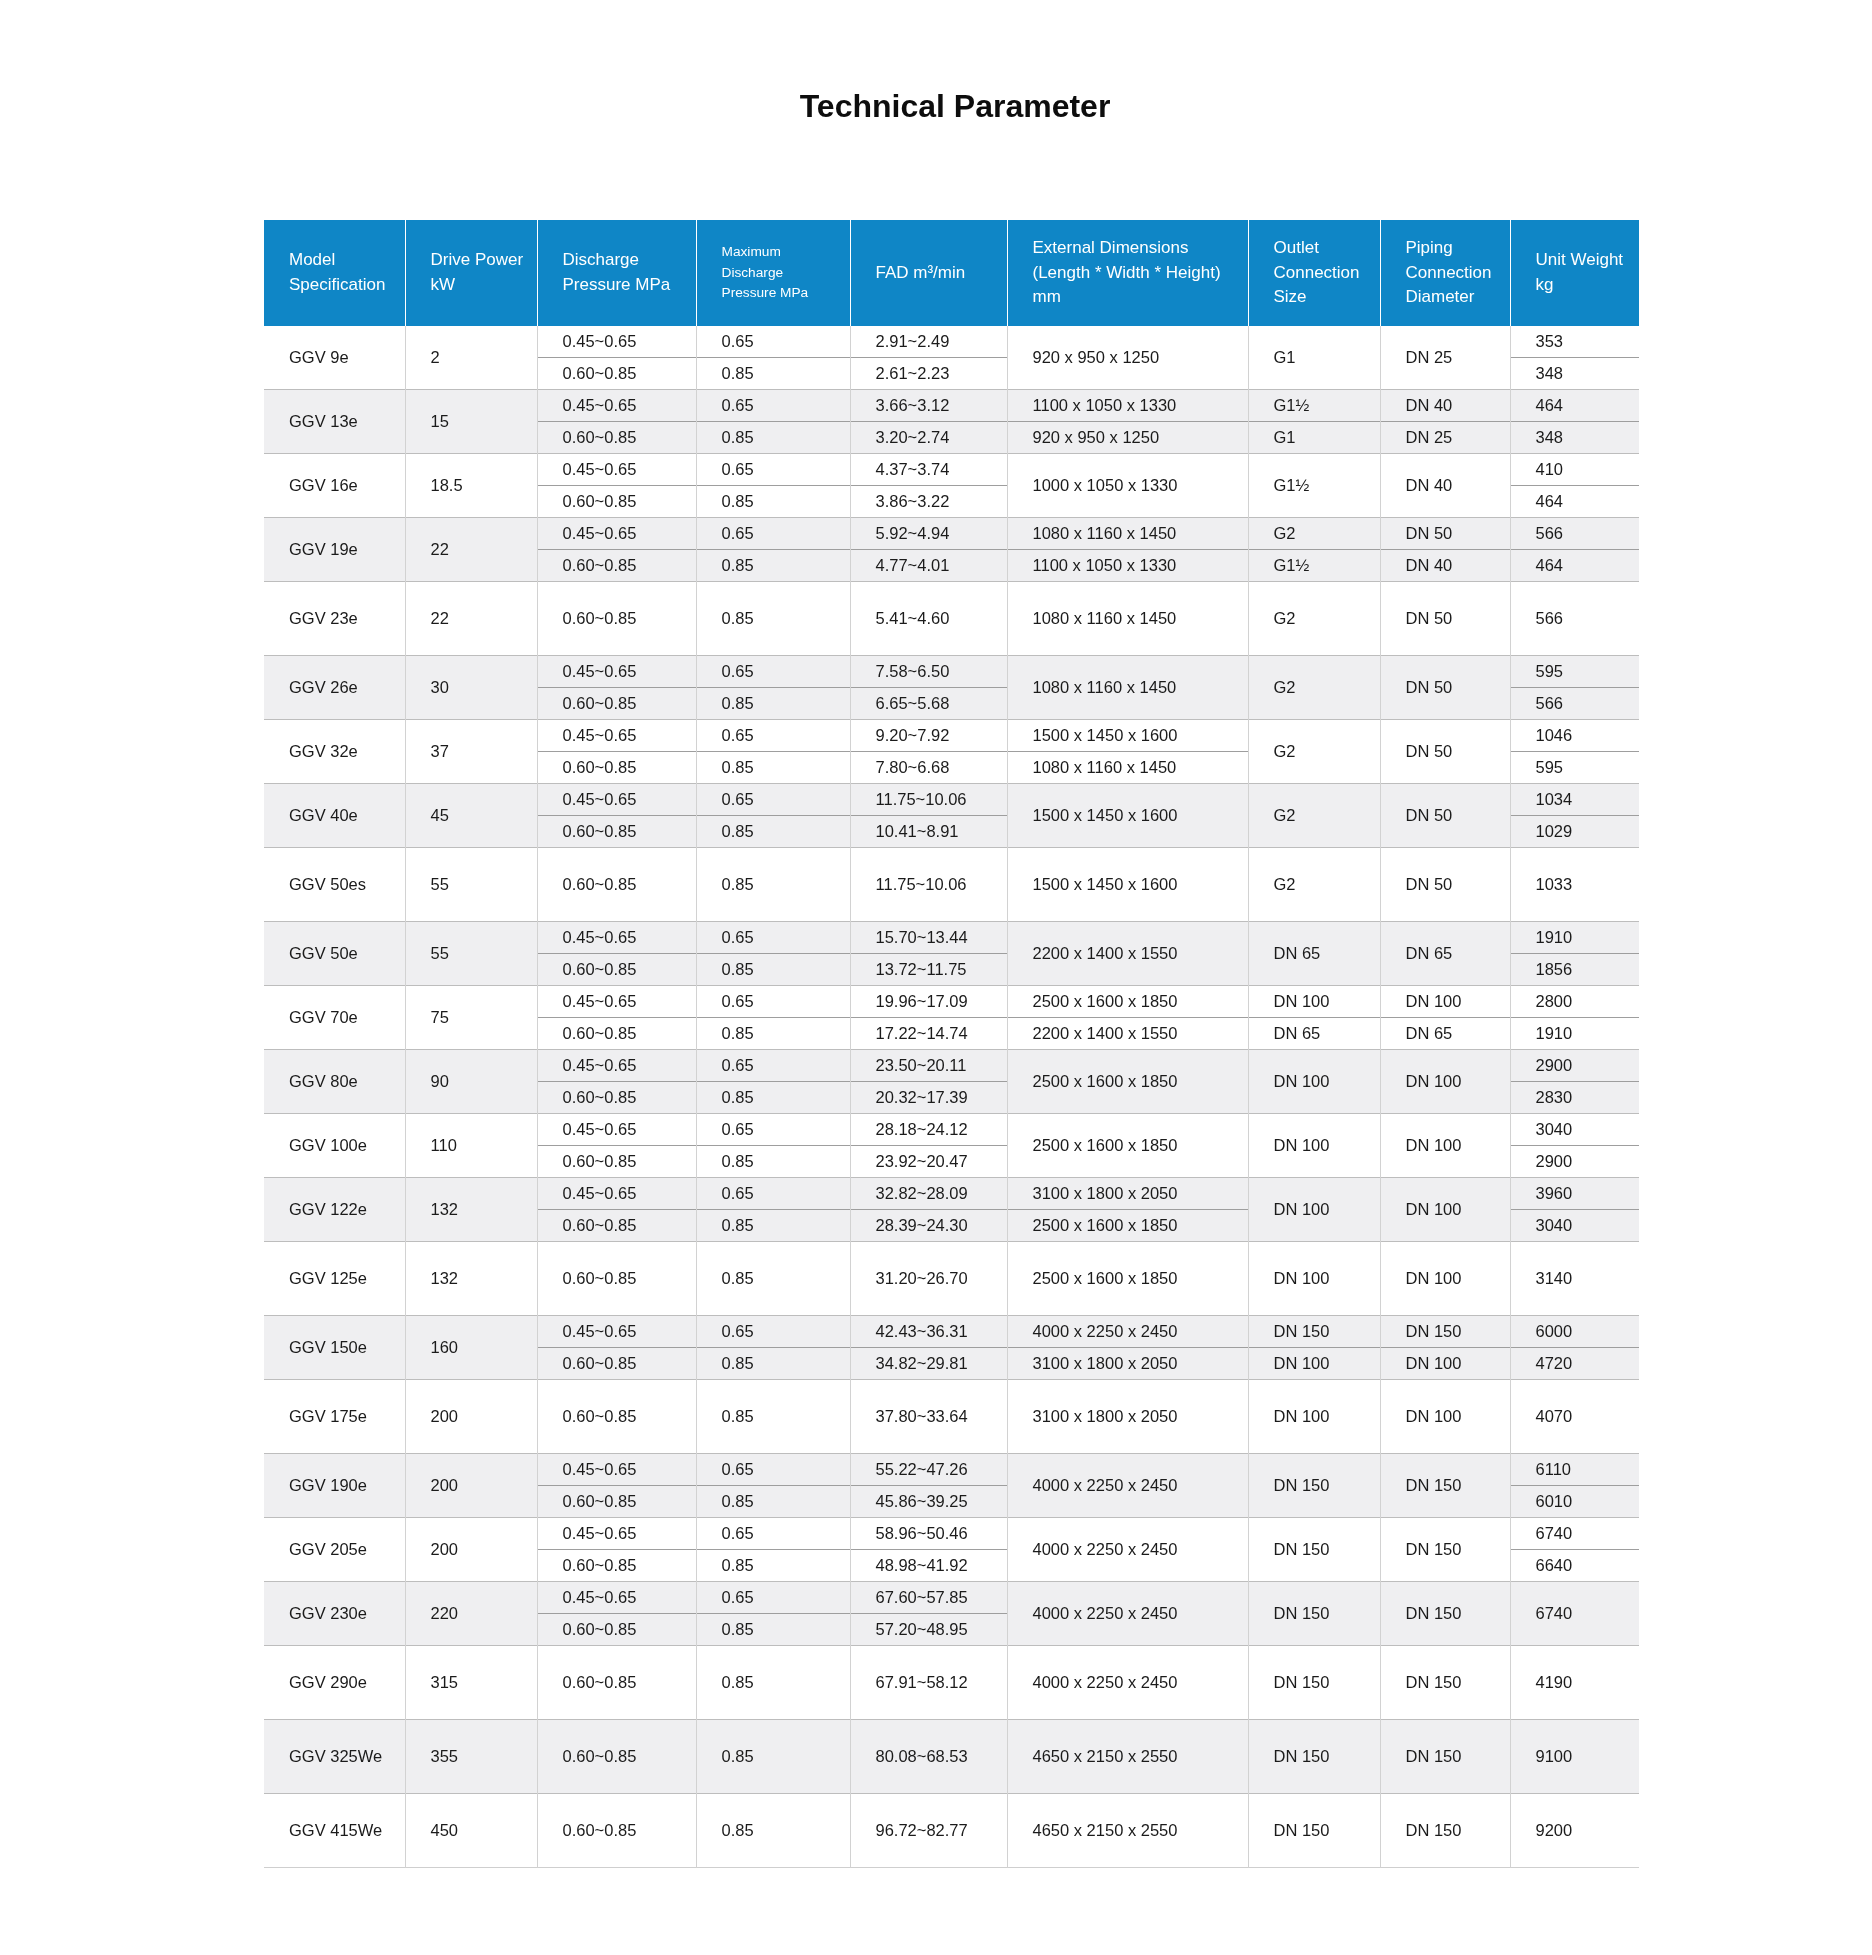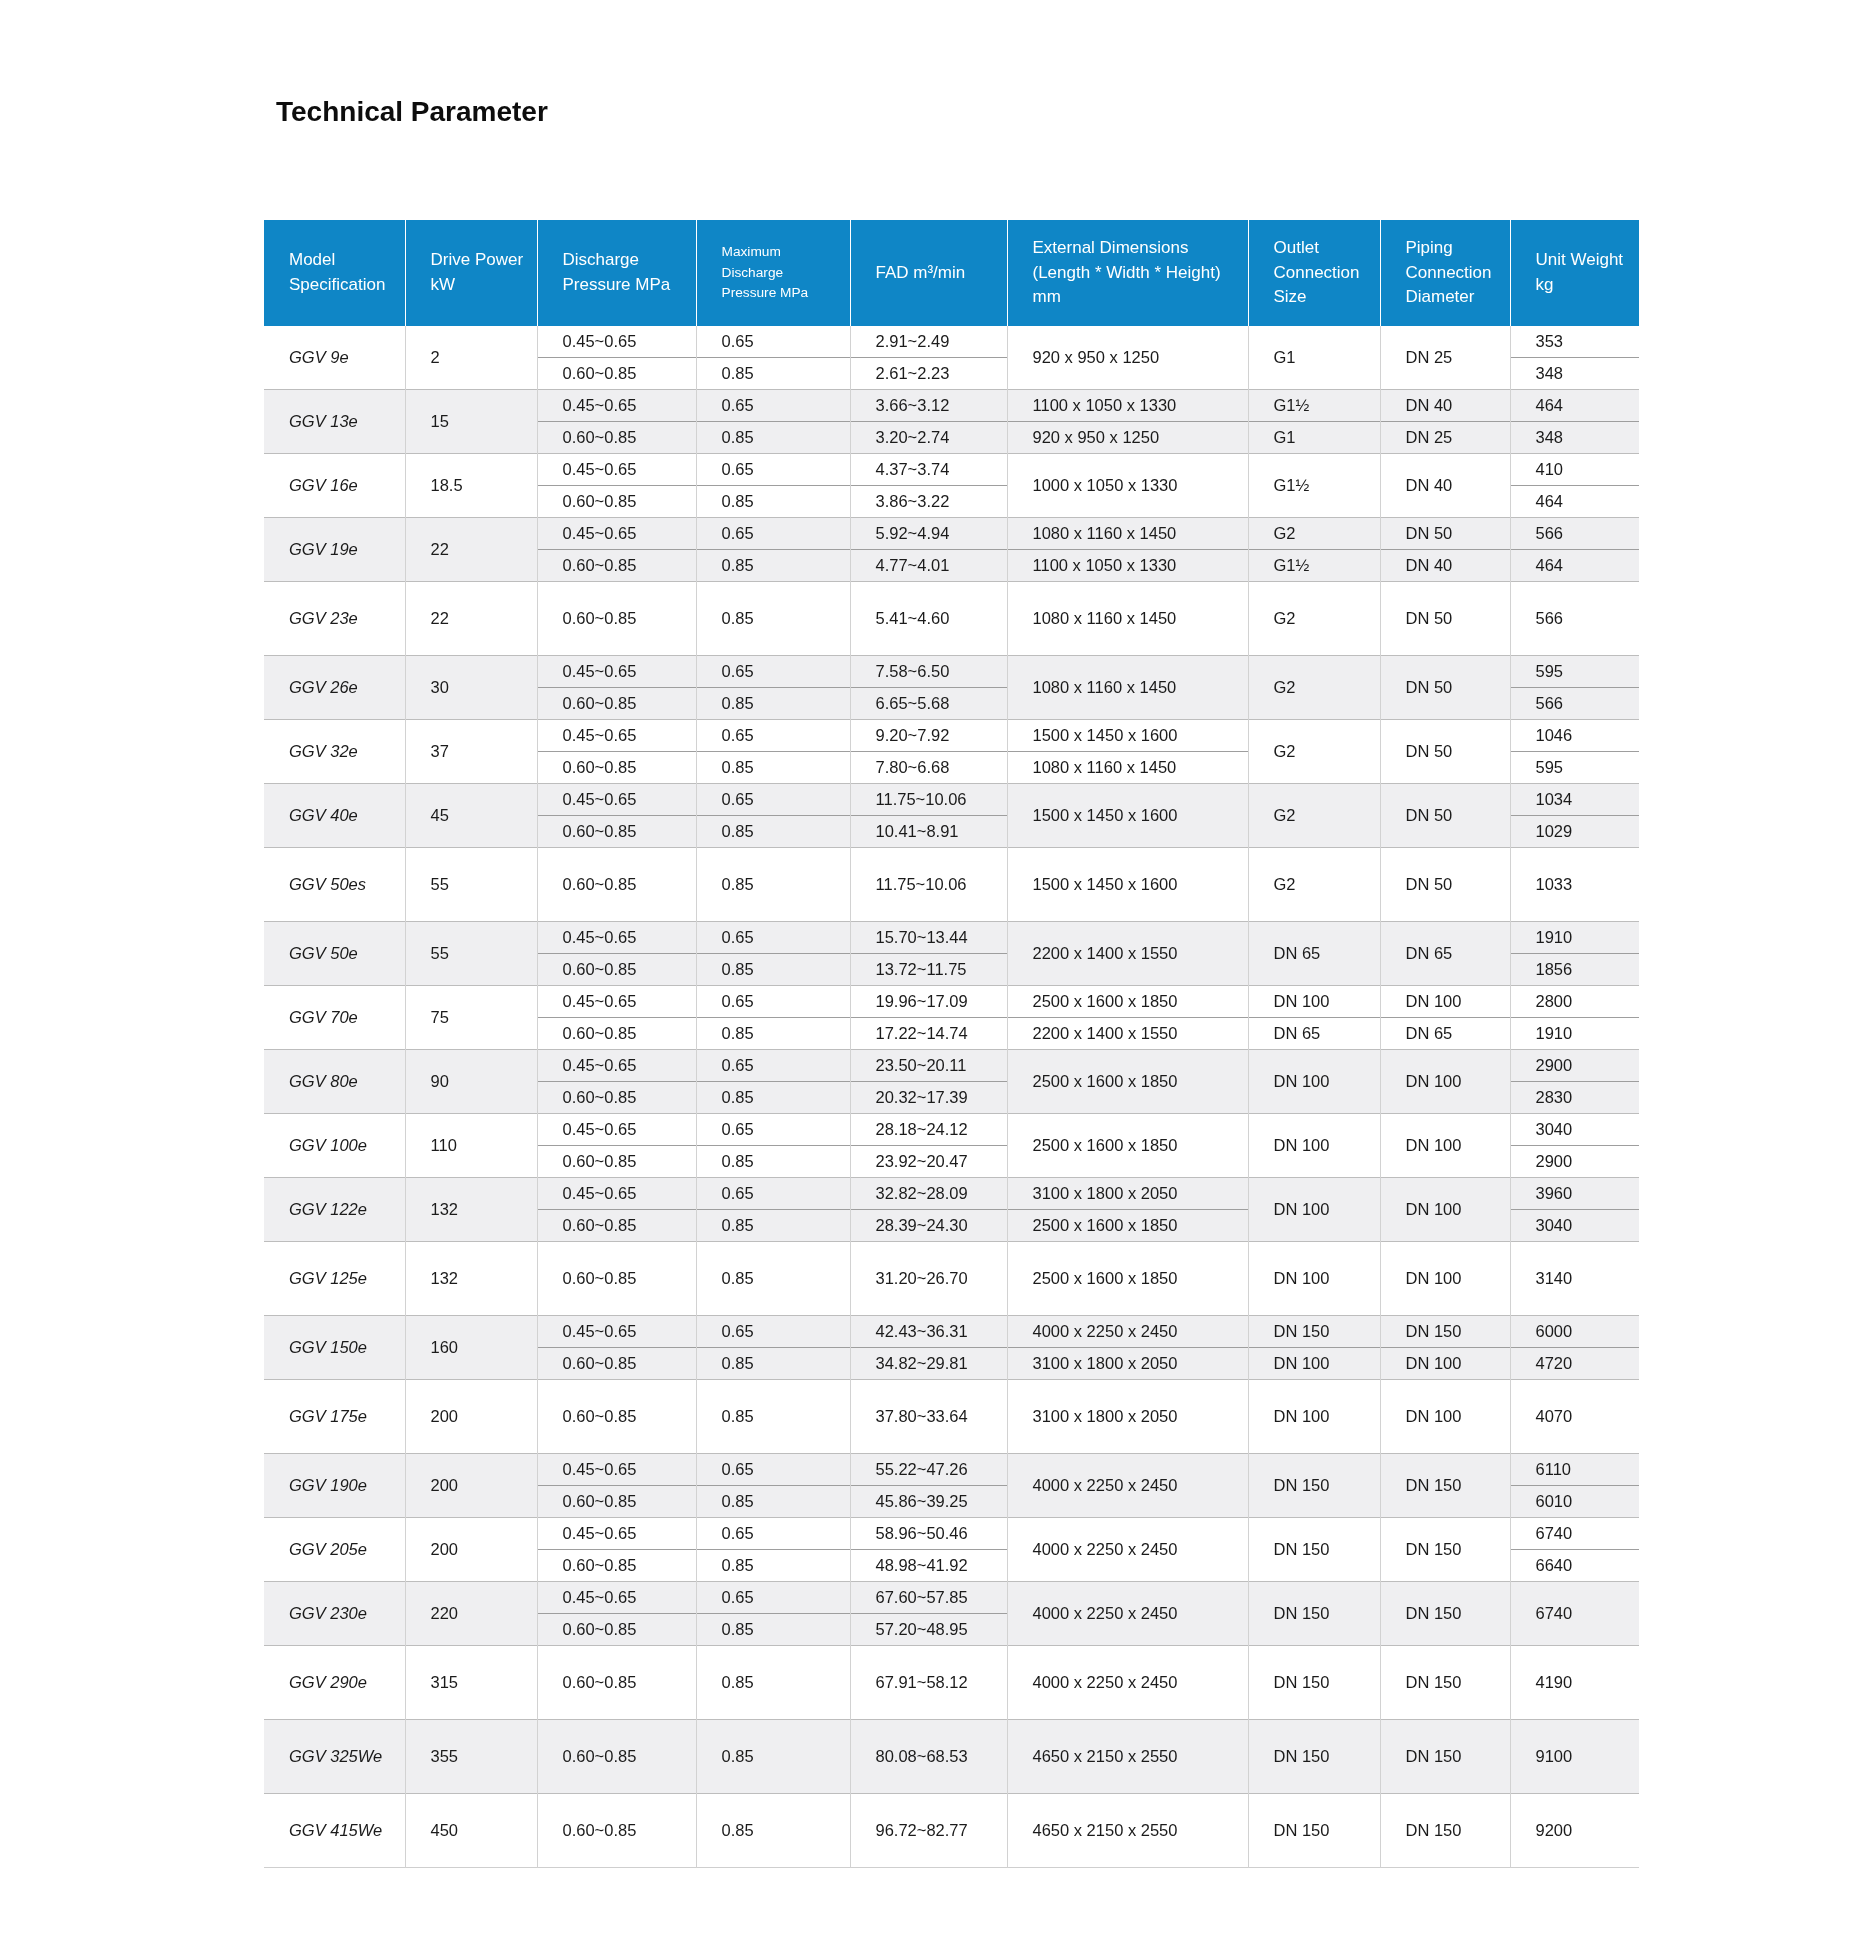--- a/index.html
+++ b/index.html
@@ -10,23 +10,23 @@
     background: #ffffff;
     overflow: hidden;
     font-family: "Liberation Sans", sans-serif;
     color: #1b1b1b;
   }
   .title {
     position: absolute;
     top: 84px;
     left: 264px;
     width: 1374px;
-    margin: 12px;
-    text-align: left;
-    font-size: 28px;
+    margin: 4px;
+    text-align: center;
+    font-size: 32px;
     font-weight: 700;
     color: #0d0d0d;
   }
   table.spec-table {
     position: absolute;
     top: 220px;
     left: 264px;
     width: 1374px;
     border-collapse: collapse;
     table-layout: fixed;
@@ -49,21 +49,21 @@
   tbody td {
     font-size: 16.5px;
     color: #1b1b1b;
     vertical-align: middle;
     text-align: left;
     padding: 0 6.6px 0 25px;
     height: 31px;
     border-left: 1.1px solid #d2d2d2;
     background: #ffffff;
   }
-  tbody td.c-model { border-left: none; font-style: italic; }
+  tbody td.c-model { border-left: none; }
   tbody td.shaded { background: #efeff1; }
   tbody tr.group-start td { border-top: 1.1px solid #bdbdbd; }
   tbody tr.first-group td { border-top: none; }
   tbody tr.sub td { border-top: 1.1px solid #9e9e9e; }
   tbody tr.single td { height: 73px; }
 </style>
 </head>
 <body>
 
 <h1 class="title">Technical Parameter</h1>

